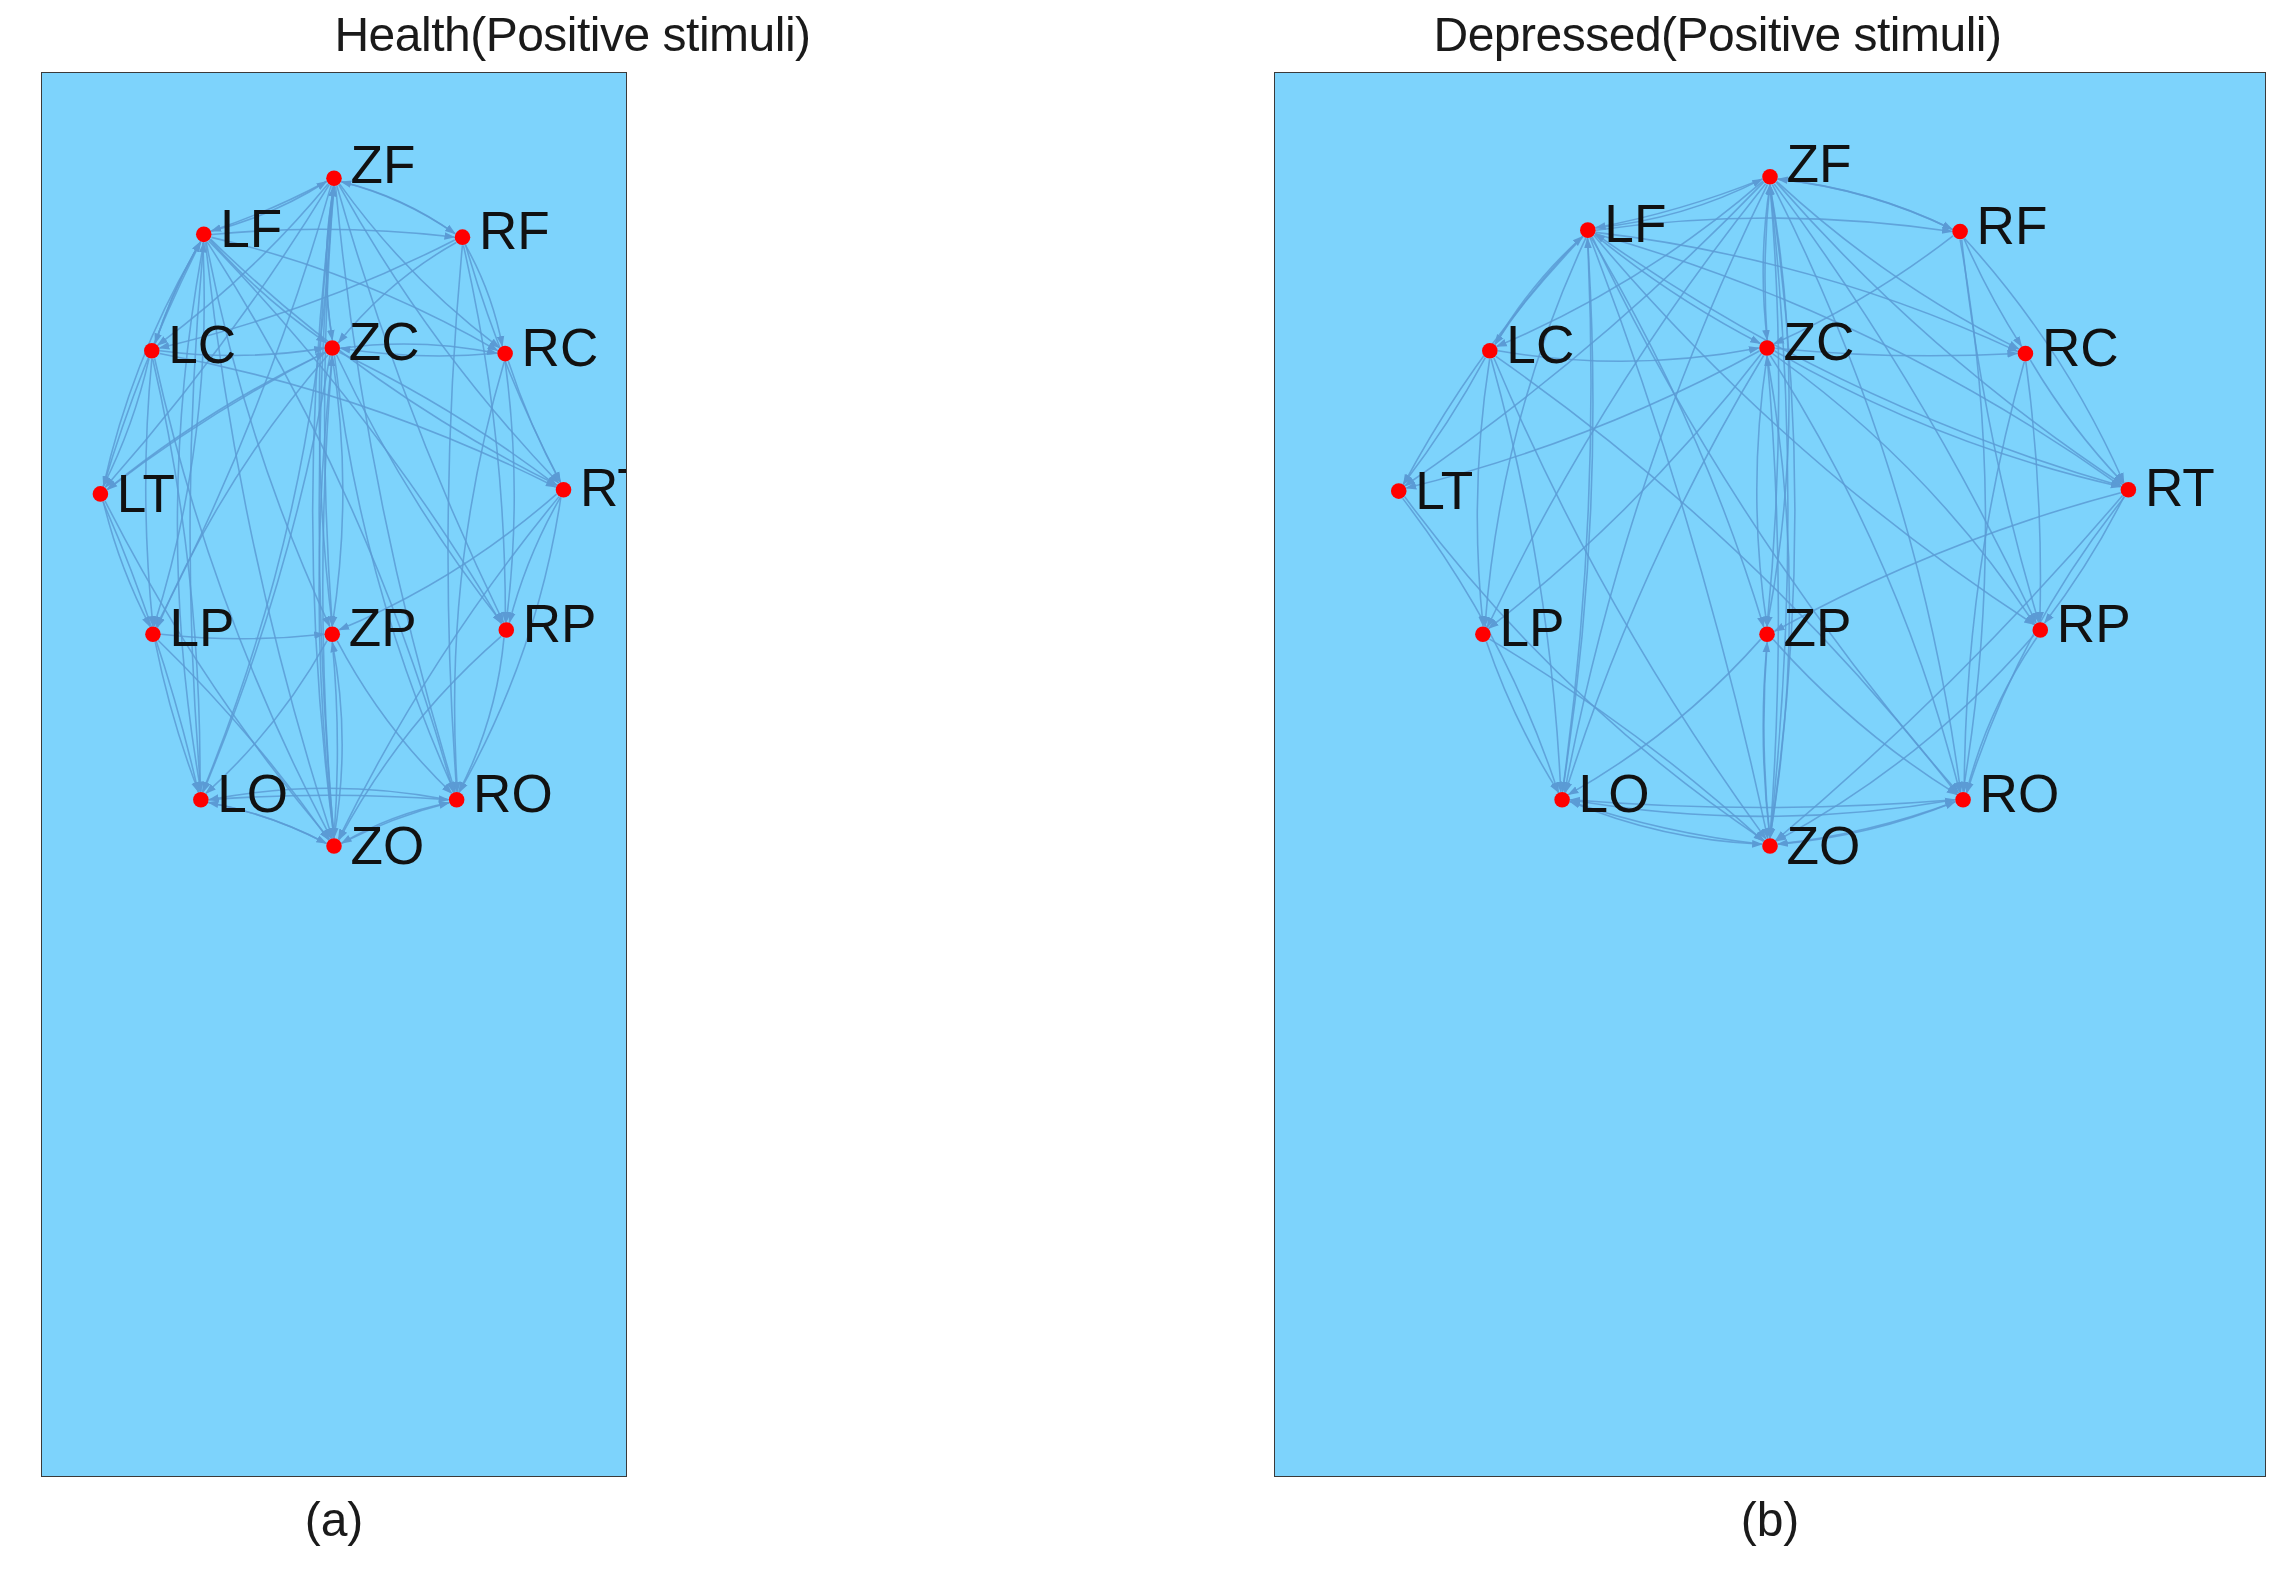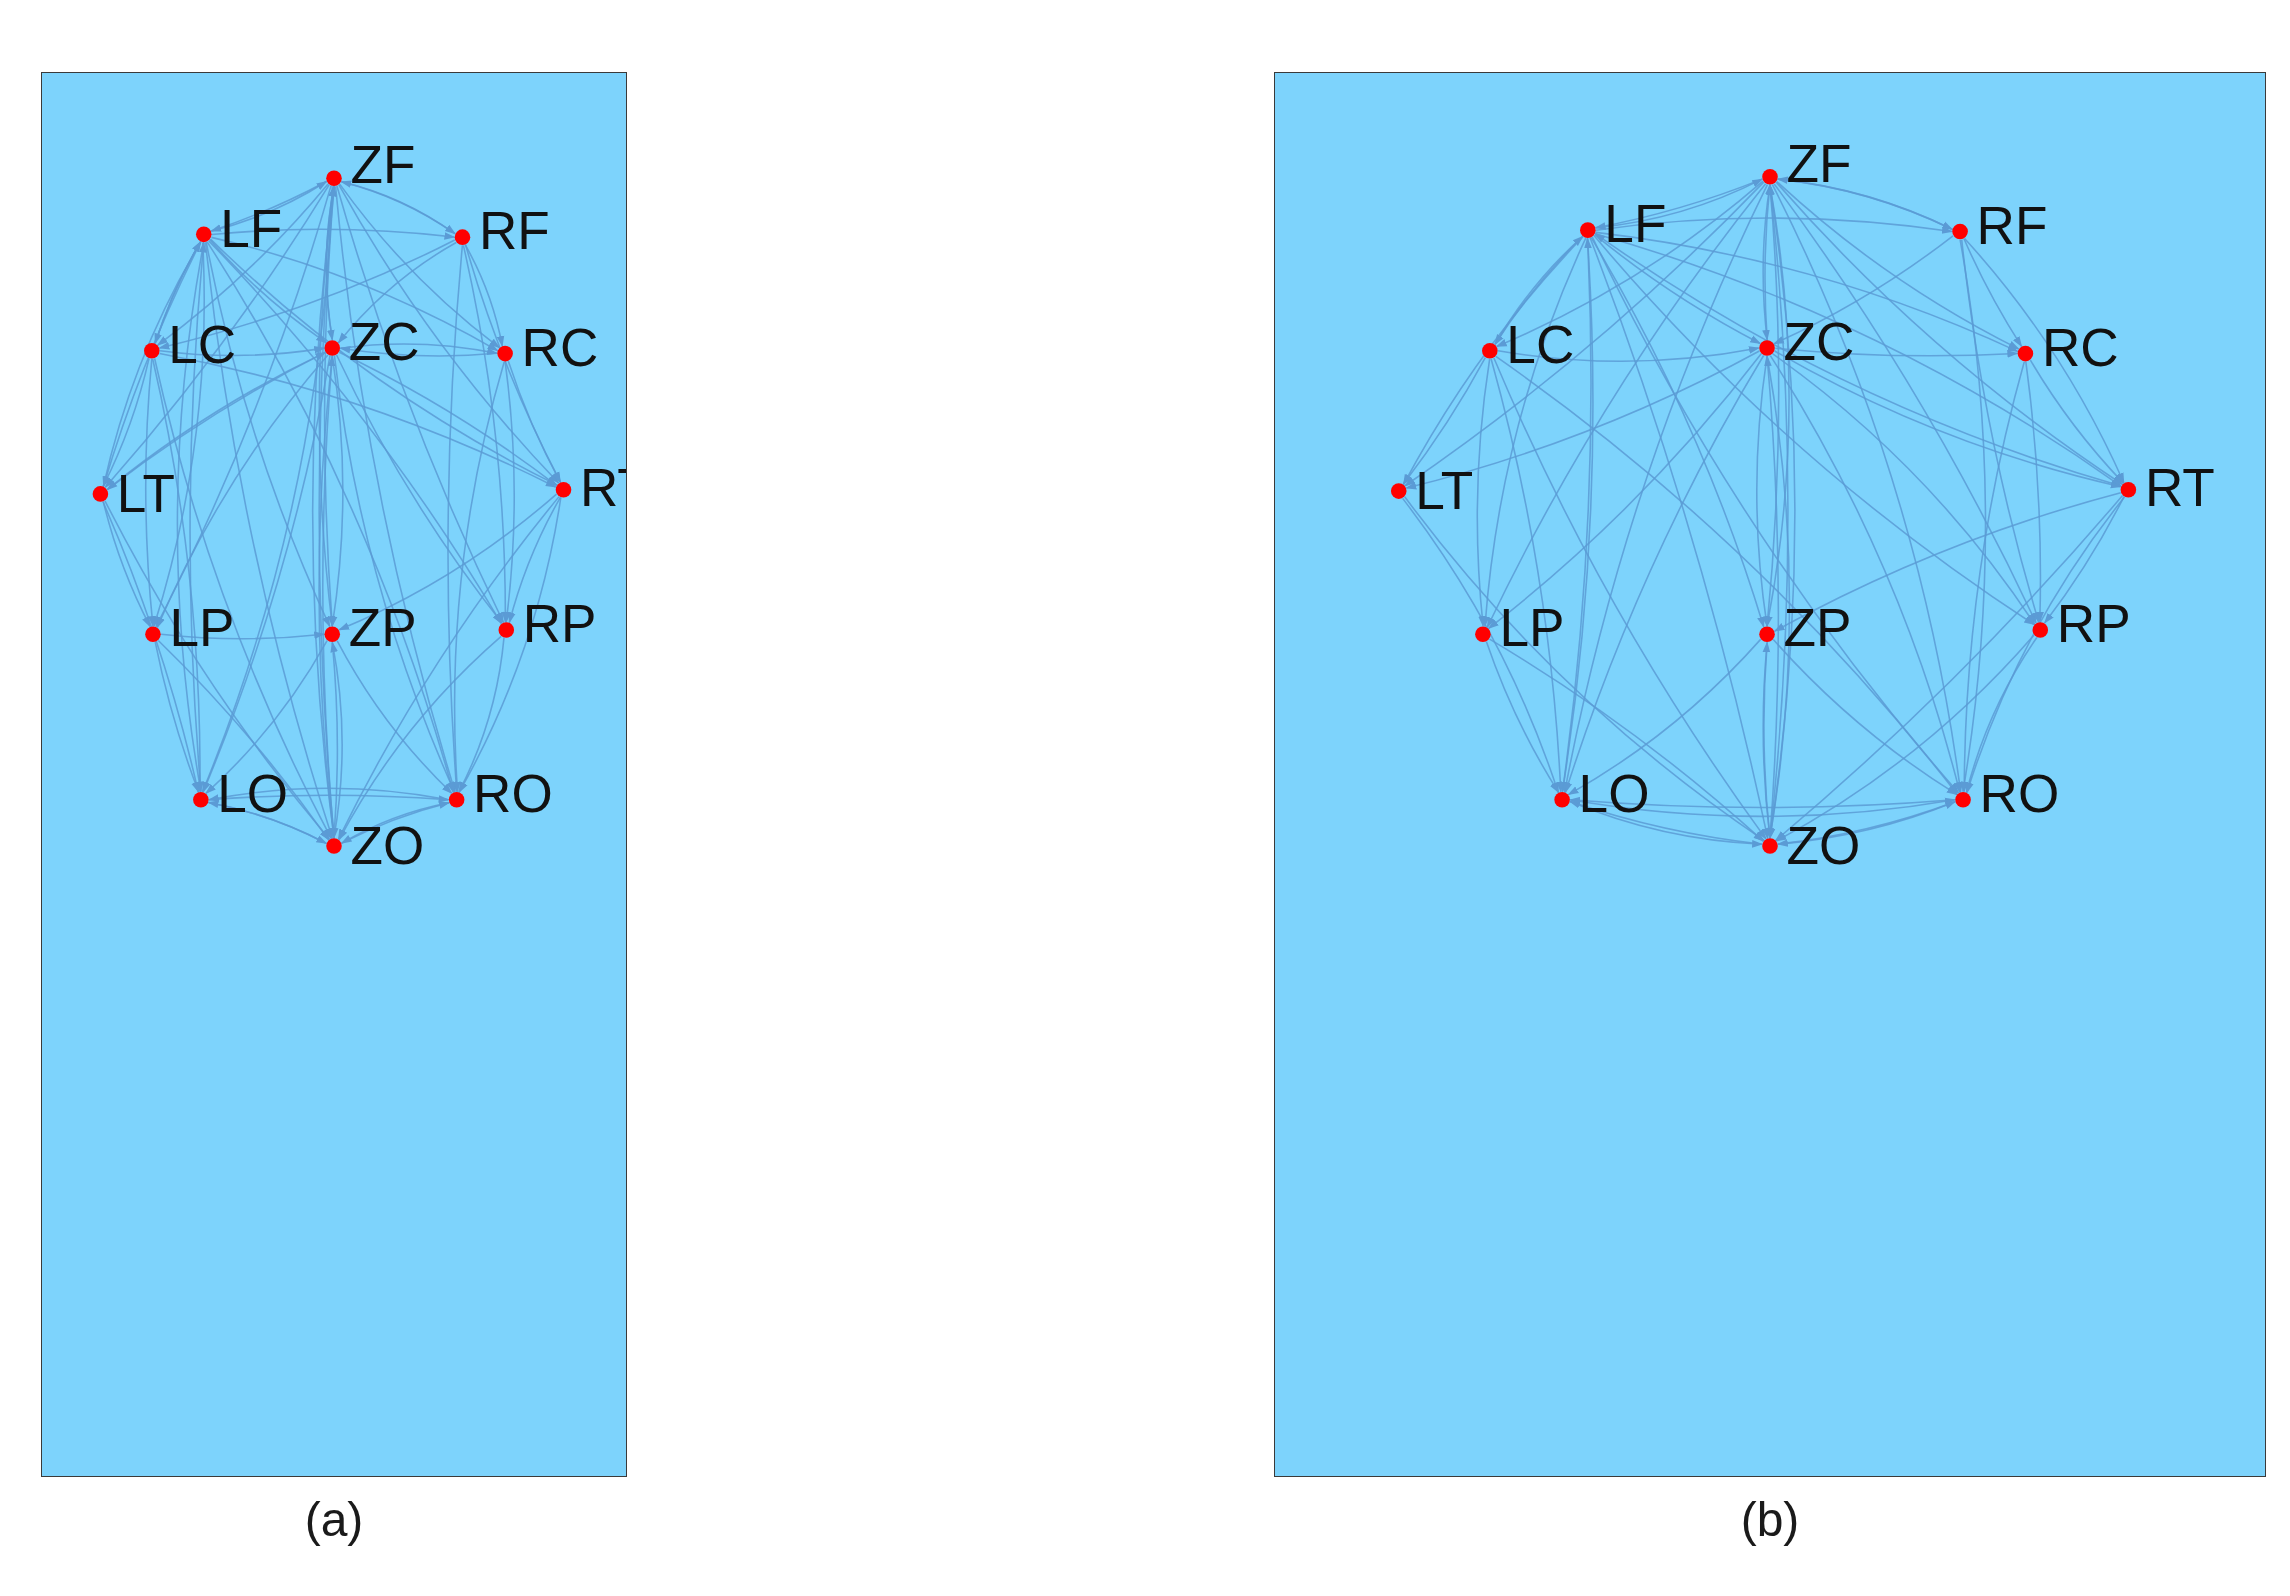--- a/index.html
+++ b/index.html
@@ -84,20 +84,21 @@
   }
   #panel-a .panel-caption { left: 41px; width: 586px; right: auto; }
   #panel-b .panel-caption { left: 129px; width: 992px; right: auto; }
 </style>
 </head>
 <body>
 
 <div class="figure">
 
   <div class="panel-wrap" id="panel-a">
+    <div class="panel-title">Health(Positive stimuli)</div>
     <div class="panel-box">
       <svg class="graph-svg" id="svg-a" viewBox="0 0 638 1530" preserveAspectRatio="none">
           <defs>
             <marker id="arrow-svg-a" viewBox="0 0 10 10" refX="9" refY="5" markerWidth="7" markerHeight="7" orient="auto-start-reverse" markerUnits="strokeWidth">
               <path d="M 0 1.5 L 10 5 L 0 8.5 z" fill="#5b9bd5"></path>
             </marker>
           </defs>
           <g>
             <path d="M 310.73 118.31 Q 250.13 150.62 184.99 172.39" fill="none" stroke="#5b9bd5" stroke-width="1.7" stroke-opacity="0.85" marker-end="url(#arrow-svg-a)"></path>
             <path d="M 184.99 172.39 Q 252.29 155.65 310.73 118.31" fill="none" stroke="#5b9bd5" stroke-width="1.7" stroke-opacity="0.85" marker-end="url(#arrow-svg-a)"></path>
@@ -211,20 +212,21 @@
             <text x="337.00" y="847.03" class="node-label">ZO</text>
             <circle cx="452.98" cy="792.54" r="8.5" class="node-dot" fill="#ff0000"></circle>
             <text x="470.98" y="790.54" class="node-label">RO</text>
           </g>
         </svg>
     </div>
     <div class="panel-caption">(a)</div>
   </div>
 
   <div class="panel-wrap" id="panel-b">
+    <div class="panel-title">Depressed(Positive stimuli)</div>
     <div class="panel-box">
       <svg class="graph-svg" id="svg-b" viewBox="0 0 1080 1530" preserveAspectRatio="none">
           <defs>
             <marker id="arrow-svg-b" viewBox="0 0 10 10" refX="9" refY="5" markerWidth="7" markerHeight="7" orient="auto-start-reverse" markerUnits="strokeWidth">
               <path d="M 0 1.5 L 10 5 L 0 8.5 z" fill="#5b9bd5"></path>
             </marker>
           </defs>
           <g>
             <path d="M 531.36 115.75 Q 443.21 151.07 349.92 168.83" fill="none" stroke="#5b9bd5" stroke-width="1.7" stroke-opacity="0.85" marker-end="url(#arrow-svg-b)"></path>
             <path d="M 349.92 168.83 Q 445.67 159.47 531.36 115.75" fill="none" stroke="#5b9bd5" stroke-width="1.7" stroke-opacity="0.85" marker-end="url(#arrow-svg-b)"></path>

